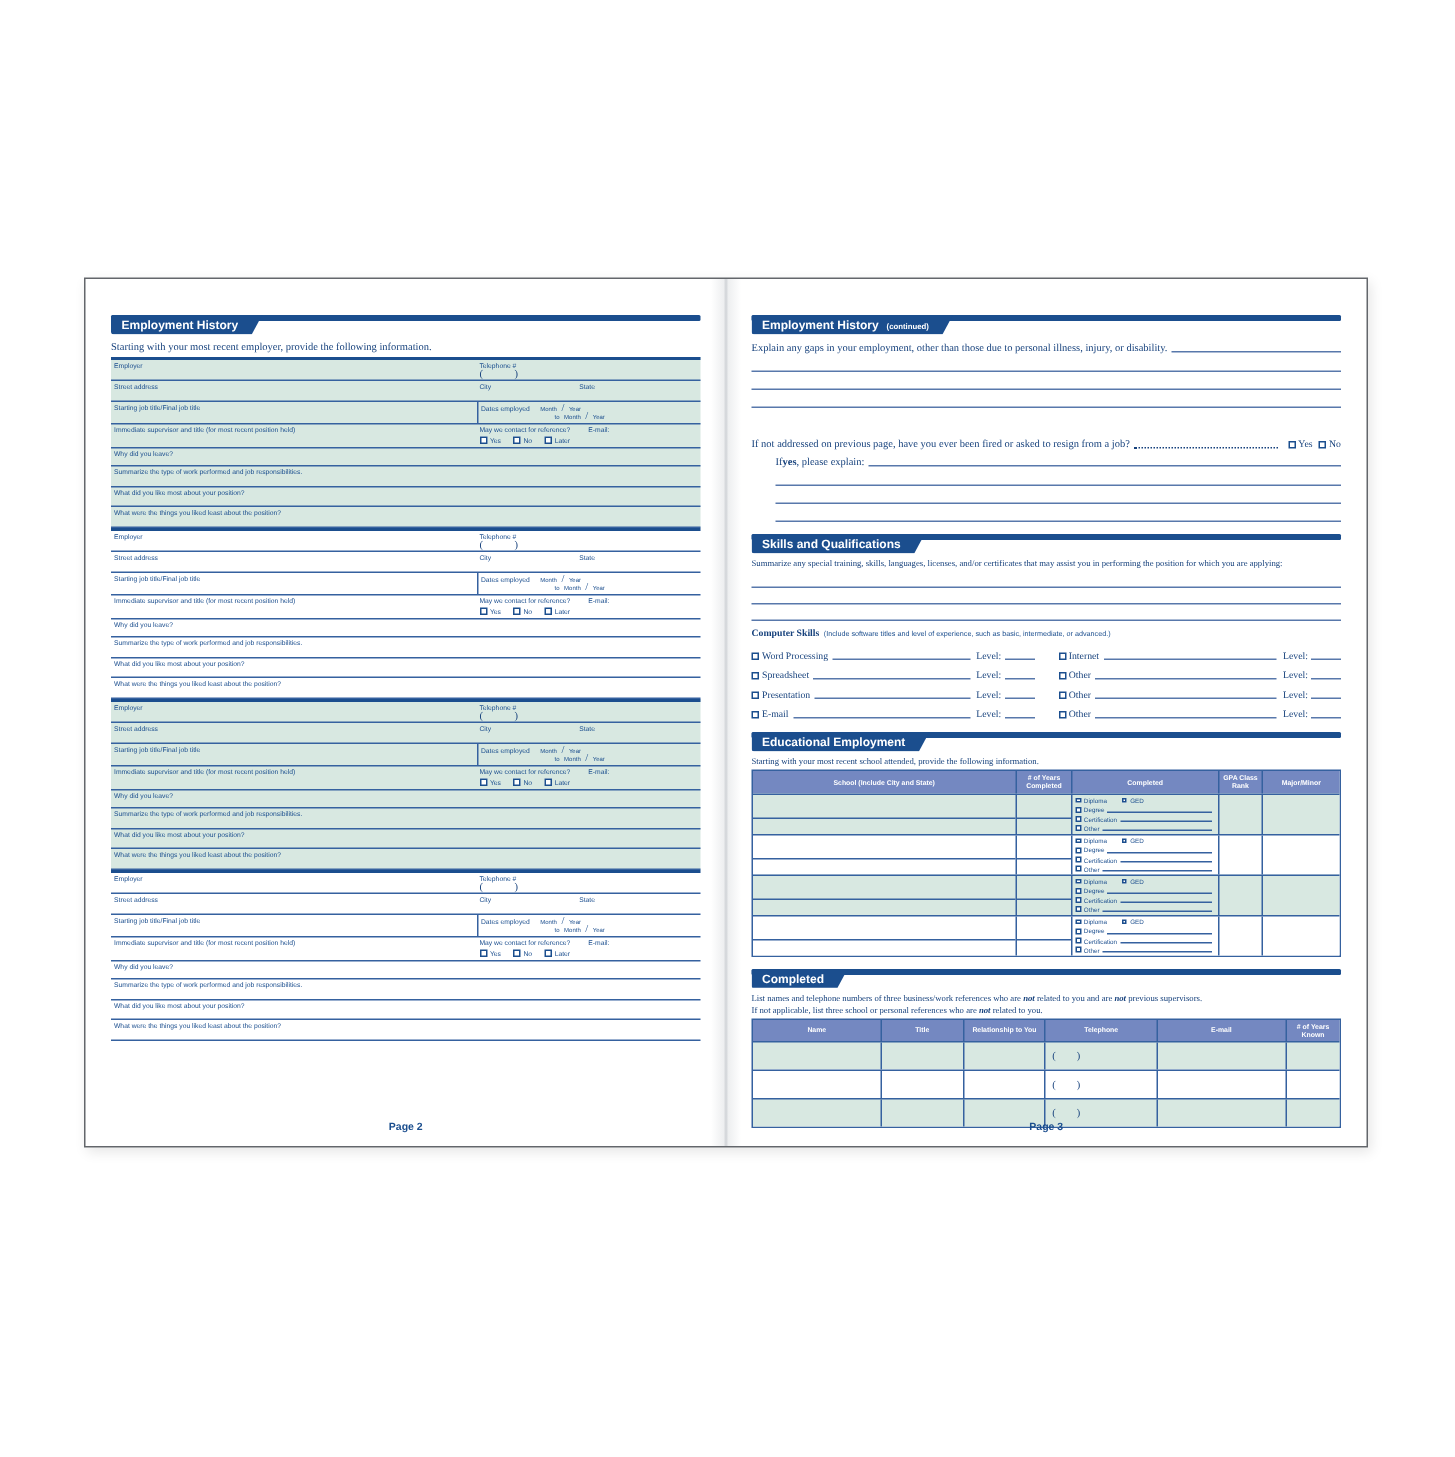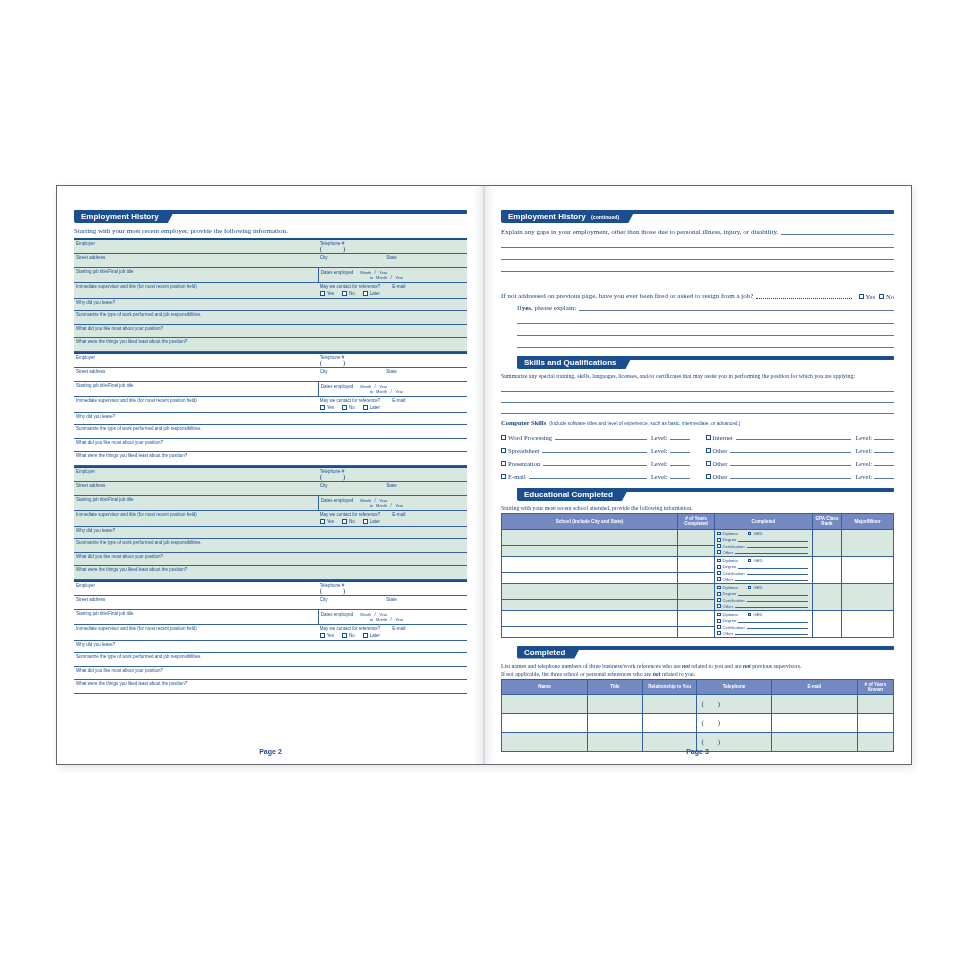--- a/index.html
+++ b/index.html
@@ -73,21 +73,21 @@
   .wline{border-bottom:1px solid var(--wline);height:12px;}
   .wline-sm{height:11px;}
   .gaps-text{font-size:7px;white-space:nowrap;}
   .fired-row{display:flex;align-items:flex-end;margin-top:20px;font-size:7px;}
   .dots{flex:1;border-bottom:1px dotted var(--serif);margin:0 3px 1px;height:6px;}
   .yn{display:flex;align-items:center;gap:2px;margin-left:4px;}
   .yn .cb-lab{font-family:"Liberation Serif",serif;font-size:6.5px;color:var(--serif);margin-right:0;}
   .ifyes-row{display:flex;align-items:flex-end;margin:3px 0 0 16px;font-size:7px;}
   .indent{margin-left:16px;}
   .bold{font-weight:bold;}
-  .sec{margin-top:8px;margin-left:16px;}
+  .sec{margin-top:8px;}
 
   
   .cs-title-row{display:flex;align-items:baseline;gap:3px;margin:5px 0 2px;}
   .cs-title{font-weight:bold;font-size:6.5px;font-family:"Liberation Serif",serif;color:var(--serif);}
   .cs-note{font-size:4.8px;color:var(--navy);}
   .cs-grid{display:grid;grid-template-columns:1fr 1fr;column-gap:16px;}
   .cs-item{display:flex;align-items:flex-end;height:13px;font-family:"Liberation Serif",serif;
     font-size:6.5px;color:var(--serif);}
   .cs-item .cb{margin:0 2px 1px 0;}
   .cs-item .lvl{margin-left:4px;}
@@ -544,21 +544,21 @@
           <span class="fill-line"></span>
           <span class="lvl">Level:</span>
           <span class="lvl-line"></span>
         </div>
       </div>
     </div>
 
     <div class="section-header sec">
       <div class="header-strip"></div>
       <div class="header-tab">
-        <span>Educational Completed</span>
+        <span>Educational Employment</span>
       </div>
     </div>
     <p class="serif intro-sm">Starting with your most recent school attended, provide the following information.</p>
     <div class="tbl">
       <div class="tbl-header">
         <div class="c-school">School (Include City and State)</div>
         <div class="c-years"># of Years Completed</div>
         <div class="c-completed">Completed</div>
         <div class="c-gpa">GPA Class Rank</div>
         <div class="c-major">Major/Minor</div>

